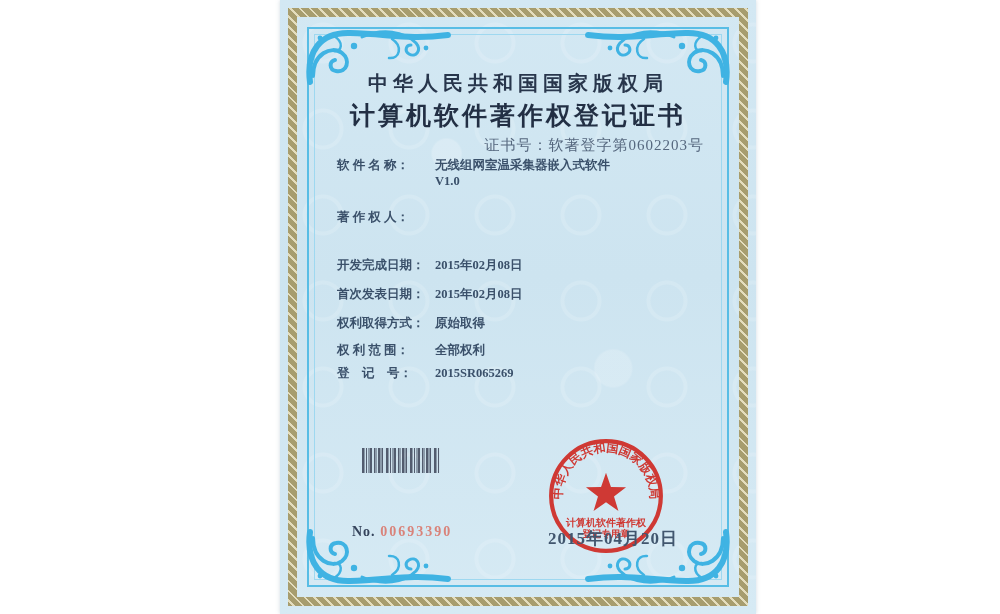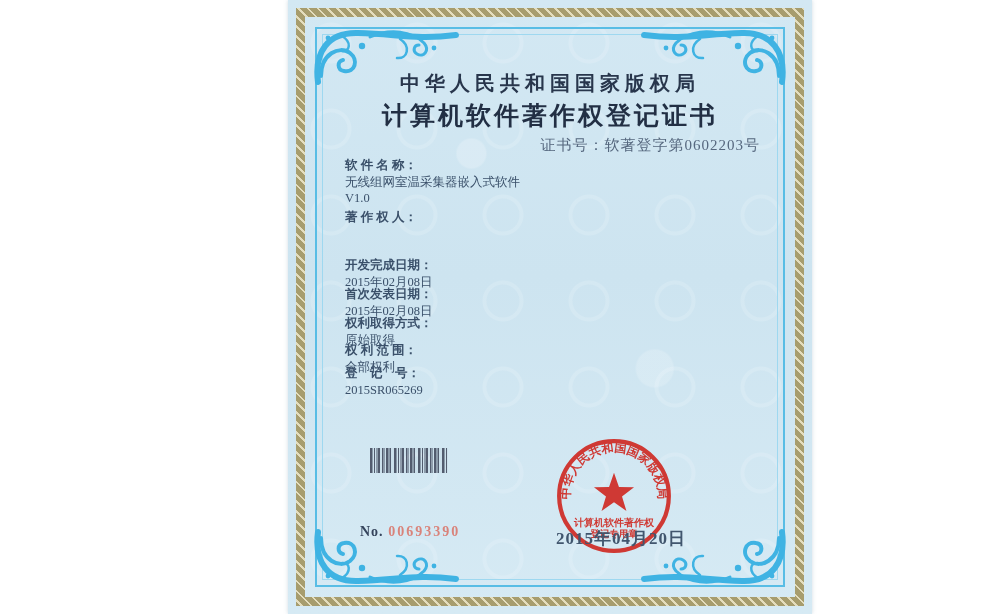--- a/index.html
+++ b/index.html
@@ -3,27 +3,26 @@
 <meta charset="utf-8">
 <style>
   * { margin: 0; padding: 0; box-sizing: border-box; }
   html,body { width: 1000px; height: 614px; background: #ffffff; overflow: hidden;
     font-family: "Liberation Serif", "DejaVu Serif", serif; }
 
   .stage { position: relative; width: 1000px; height: 614px; background: #ffffff; }
 
   
   .cert {
-    position: absolute; left: 280px; top: 0; width: 524px; height: 614px;
+    position: absolute; left: 280px; top: 0; width: 476px; height: 614px;
     background:
       radial-gradient(circle at 35% 25%, rgba(255,255,255,0.22) 0 14px, rgba(255,255,255,0) 16px),
       radial-gradient(circle at 70% 60%, rgba(255,255,255,0.18) 0 18px, rgba(255,255,255,0) 20px),
       linear-gradient(180deg, #d3e8f3 0%, #cde4f0 45%, #d6eaf4 100%);
     box-shadow: 0 0 4px rgba(120,150,170,0.35);
-    margin-left: 8px;
   }
   .watermark {
     position: absolute; inset: 0;
     background-image:
       radial-gradient(circle at center, rgba(255,255,255,0) 16px, rgba(255,255,255,0.16) 17px, rgba(255,255,255,0.16) 20px, rgba(255,255,255,0) 21px);
     background-size: 86px 86px; opacity: 0.9;
   }
 
   
   .frame-gold {
@@ -49,23 +48,23 @@
   .main-title {
     position: absolute; left: 0; width: 100%; top: 99px; text-align: center;
     font-size: 25px; font-weight: bold; letter-spacing: 3px; color: #222f44;
   }
   .cert-no {
     position: absolute; right: 52px; top: 136px;
     font-size: 15px; color: #55677e; letter-spacing: 1px;
   }
 
   .fields { position: absolute; left: 57px; top: 157px; width: 360px; }
-  .frow { position: absolute; left: 0; display: flex; flex-direction: column; }
+  .frow { position: absolute; left: 0; display: flex; }
   .flabel { width: 98px; font-size: 12.5px; font-weight: bold; color: #3a506a; white-space: pre; }
-  .fvalue { font-size: 12.5px; font-weight: normal; color: #3a506a; line-height: 16px; }
+  .fvalue { font-size: 12.5px; font-weight: bold; color: #3a506a; line-height: 16px; }
 
   .statement {
     position: absolute; left: 52px; top: 390px; width: 362px;
     font-size: 12.5px; font-weight: bold; color: #3e546e; line-height: 28px;
     text-indent: 2em; text-align: justify;
   }
 
   
   .barcode {
     position: absolute; left: 82px; top: 448px; width: 78px; height: 25px;

